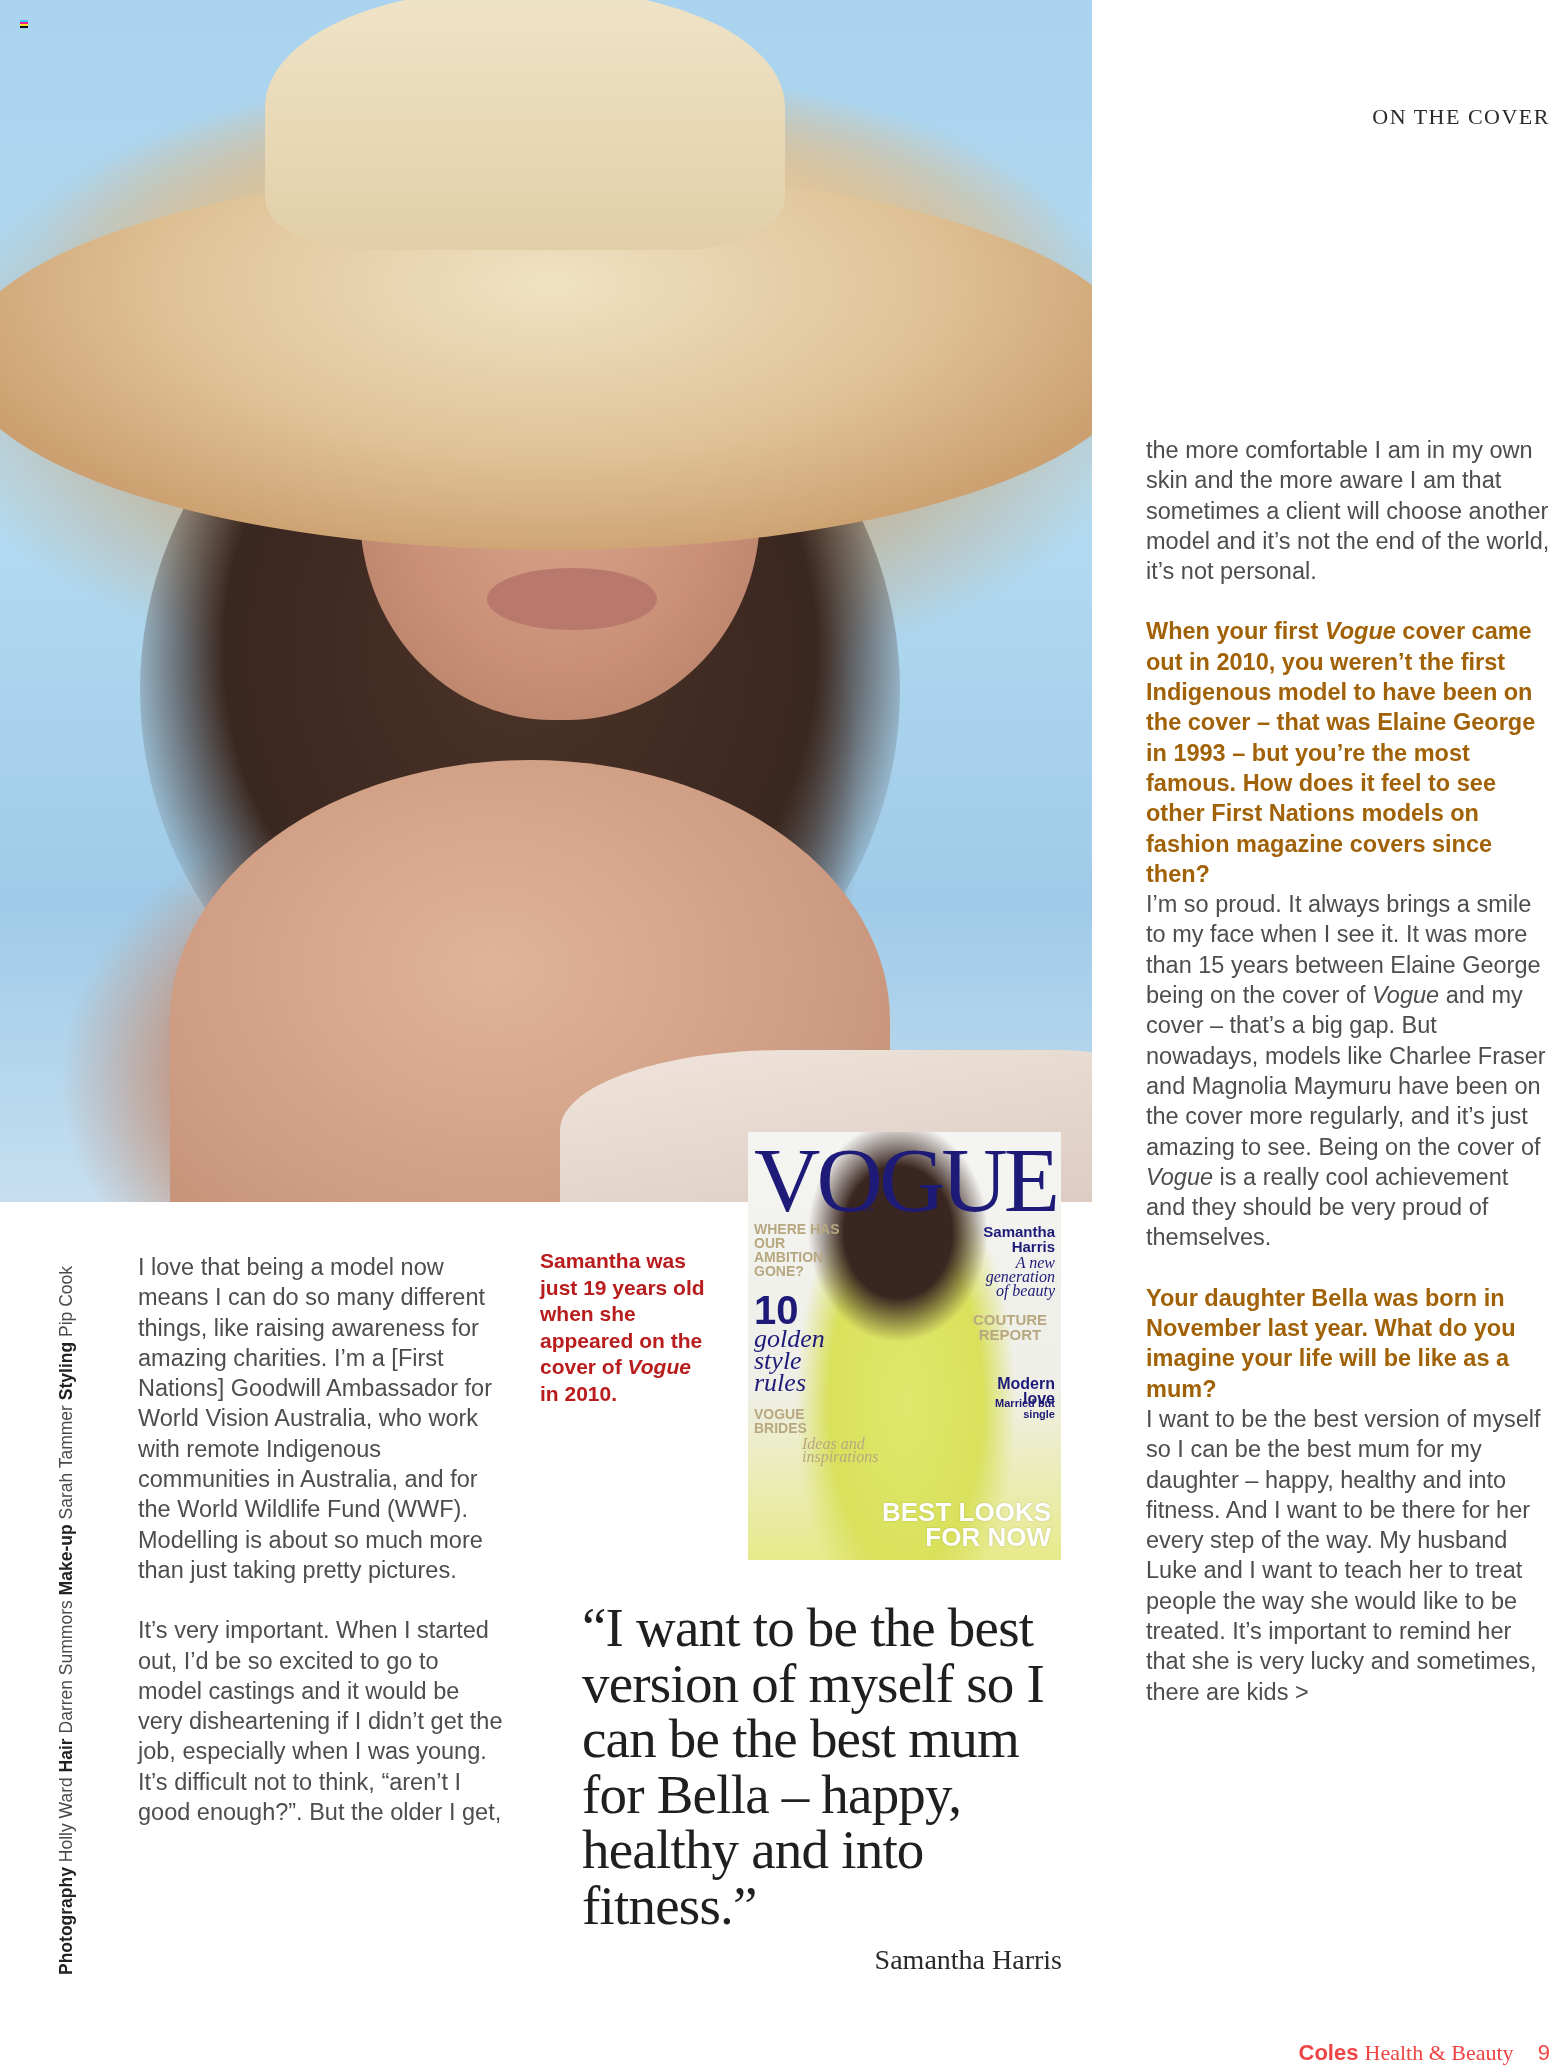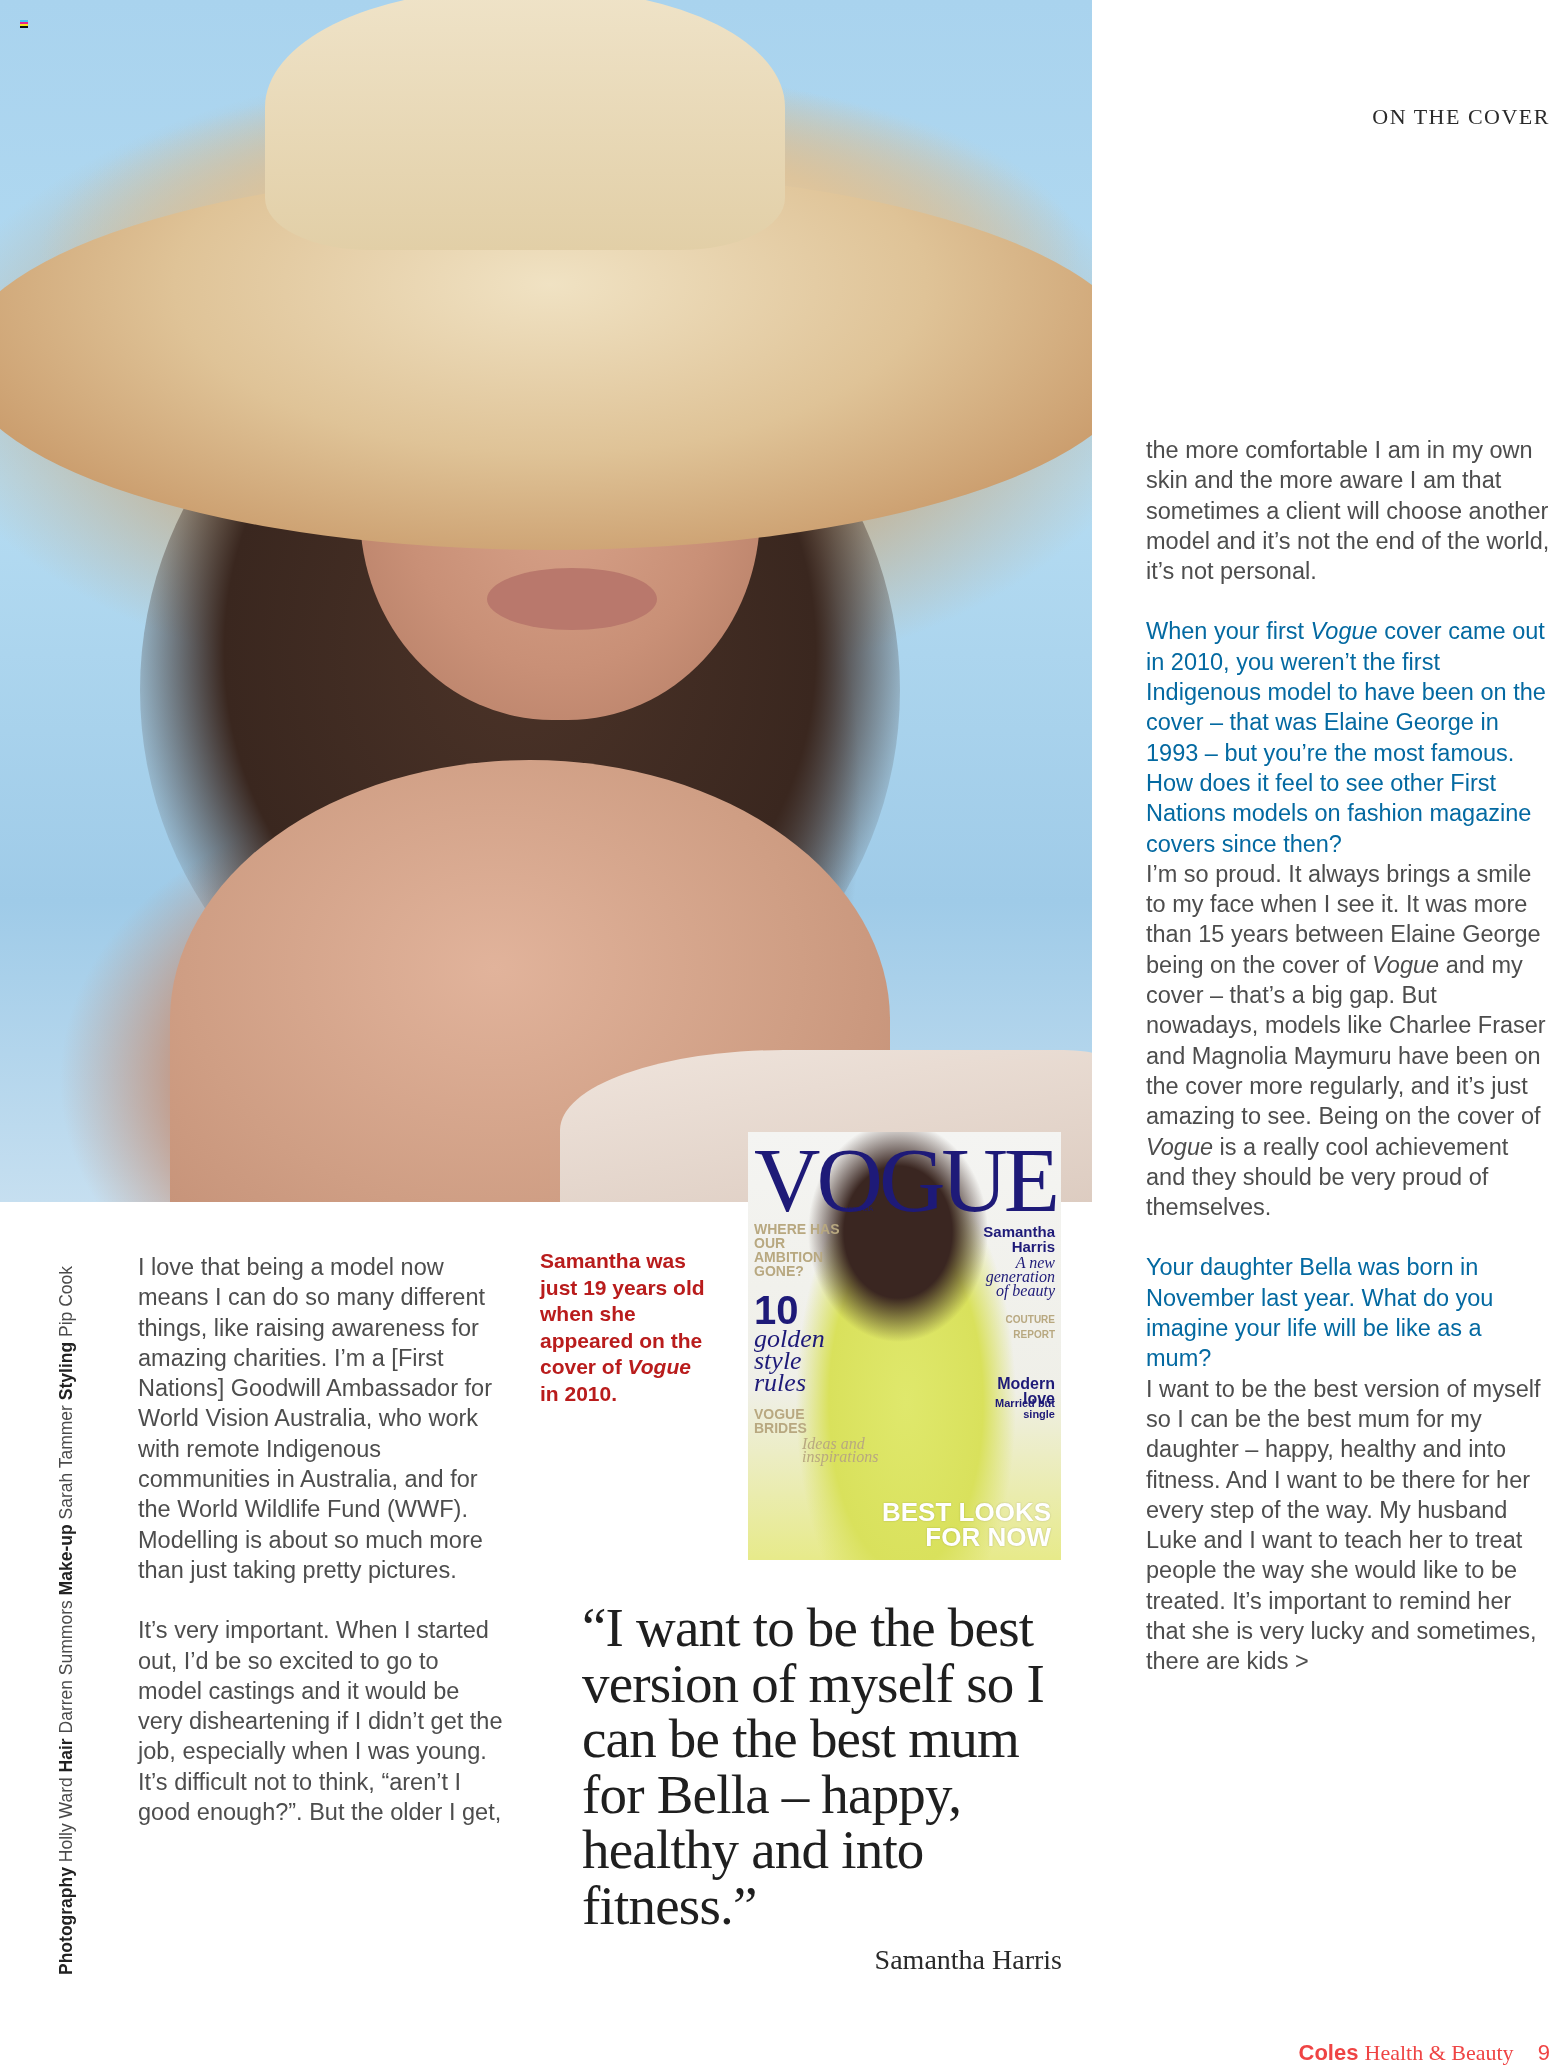--- a/index.html
+++ b/index.html
@@ -55,21 +55,21 @@
   .cmyk i { display: block; height: 2px; }
 
   .section-label {
     position: absolute; right: 0; top: 104px;
     font-family: "Liberation Serif", "DejaVu Serif", serif;
     font-size: 22px; letter-spacing: 1.5px; color: #2a2a2a;
   }
 
   .col { position: absolute; font-size: 23.5px; line-height: 30.3px; color: #4d4d4d; }
   .col p { margin: 0; }
-  .col .q { font-weight: normal; color: #0369a1; }
+  .col .q { font-weight: bold; color: #a16207; }
   .col .gap { height: 30px; }
   .col-left { left: 138px; top: 1252px; width: 370px; }
   .col-right { left: 1146px; top: 435px; width: 404px; }
 
   .credits {
     position: absolute; left: 56px; top: 1975px; width: 760px;
     transform: rotate(-90deg); transform-origin: 0 0;
     font-size: 17.5px; color: #4a4a4a; white-space: nowrap;
   }
   .credits b { color: #222; }
@@ -163,21 +163,21 @@
 <div class="vogue">
   <div class="logo">VOGUE</div>
   <div class="cl navy" style="left:92px;top:74px;font-size:6px;font-weight:normal;">AUSTRALIA</div>
   <div class="cl gold" style="left:6px;top:90px;width:90px;font-size:14px;line-height:14px;">WHERE HAS OUR AMBITION GONE?</div>
   <div class="cl navy" style="left:6px;top:158px;font-size:40px;">10</div>
   <div class="cl navy serif-i" style="left:6px;top:196px;width:80px;font-size:26px;line-height:22px;">golden style rules</div>
   <div class="cl gold" style="left:6px;top:275px;width:80px;font-size:14px;line-height:14px;">VOGUE BRIDES</div>
   <div class="cl gold serif-i" style="left:6px;top:305px;width:90px;font-size:16px;line-height:13px;margin-left:48px;">Ideas and inspirations</div>
   <div class="cl navy" style="right:6px;top:92px;width:90px;text-align:right;font-size:15px;line-height:15px;">Samantha Harris</div>
   <div class="cl navy serif-i" style="right:6px;top:124px;width:80px;text-align:right;font-size:16px;line-height:14px;">A new generation of beauty</div>
-  <div class="cl gold" style="right:6px;top:180px;width:90px;text-align:right;font-size:10px;line-height:15px;">COUTURE REPORT</div>
+  <div class="cl gold" style="right:6px;top:180px;width:90px;text-align:center;font-size:15px;line-height:15px;">COUTURE REPORT</div>
   <div class="cl navy" style="right:6px;top:234px;width:80px;text-align:right;font-size:16px;line-height:15px;margin-top:10px;">Modern love</div>
   <div class="cl navy" style="right:6px;top:266px;width:70px;text-align:right;font-size:11px;line-height:11px;">Married but single</div>
   <div class="cl white" style="right:10px;top:368px;width:200px;text-align:right;font-size:26px;line-height:25px;">BEST LOOKS FOR NOW</div>
 </div>
 
 <div class="pullquote">“I want to be the best version of myself so I can be the best mum for Bella – happy, healthy and into fitness.”</div>
 <div class="pullquote-attr">Samantha Harris</div>
 
 <div class="col col-right">
   <p>the more comfortable I am in my own skin and the more aware I am that sometimes a client will choose another model and it’s not the end of the world, it’s not personal.</p>

